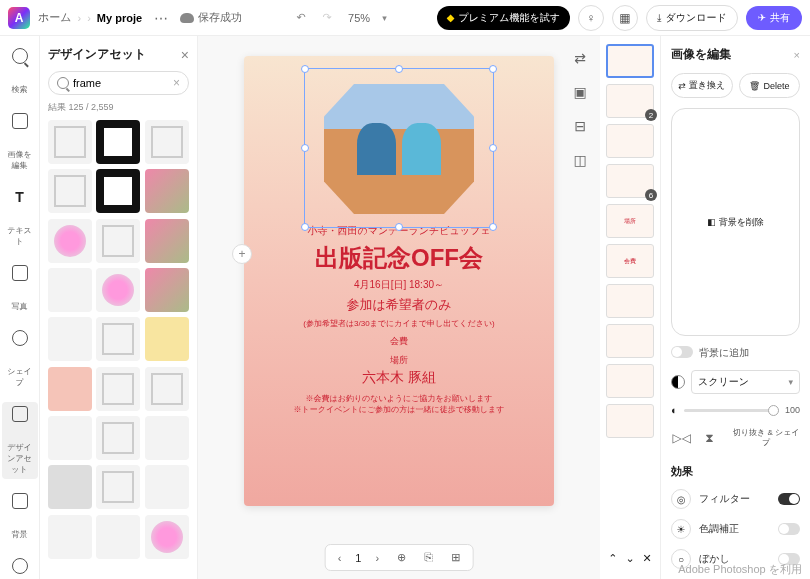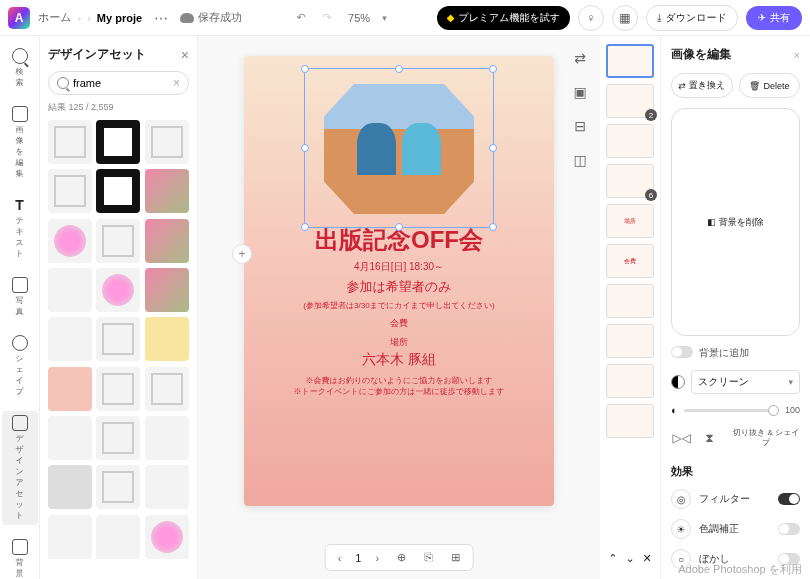--- a/index.html
+++ b/index.html
@@ -16,21 +16,21 @@
 .undo,.redo{width:18px;height:18px;display:flex;align-items:center;justify-content:center;color:#888;cursor:pointer}
 .zoom{color:#666;font-size:11px;padding:0 4px}
 .chev{font-size:9px;color:#888}
 .pill{background:#000;color:#fff;border-radius:14px;padding:5px 10px;font-size:10px;display:flex;align-items:center;gap:4px}
 .pill .dia{color:#ffd700}
 .iconbtn{width:26px;height:26px;border:1px solid #ddd;border-radius:13px;display:flex;align-items:center;justify-content:center;color:#555;cursor:pointer;font-size:12px}
 .dlbtn{border:1px solid #ddd;border-radius:14px;padding:5px 10px;font-size:10px;display:flex;align-items:center;gap:4px;cursor:pointer}
 .sharebtn{background:#6e5cff;color:#fff;border-radius:14px;padding:5px 12px;font-size:10px;display:flex;align-items:center;gap:4px;cursor:pointer}
 .main{display:flex;height:543px}
 .rail{width:40px;border-right:1px solid #eee;display:flex;flex-direction:column;align-items:center;padding-top:8px;gap:10px}
-.railitem{display:flex;flex-direction:column;align-items:center;gap:2px;cursor:pointer;padding:4px 12px;width:100%}
+.railitem{display:flex;flex-direction:column;align-items:center;gap:20px;cursor:pointer;padding:4px 4px;width:100%}
 .railitem.active{background:#f0f0f0;border-radius:4px;margin:0 2px;width:36px}
 .railicon{width:16px;height:16px;border:1.5px solid #555;border-radius:3px}
 .railicon.search{border-radius:50%;position:relative}
 .railicon.search:after{content:"";position:absolute;width:5px;height:1.5px;background:#555;bottom:-2px;right:-2px;transform:rotate(45deg)}
 .railicon.text{border:none;font-weight:700;font-size:14px;line-height:16px;text-align:center}
 .raillabel{font-size:8px;color:#666;text-align:center}
 .panel{width:158px;border-right:1px solid #eee;padding:10px 8px;overflow:hidden}
 .panelhead{display:flex;justify-content:space-between;align-items:center;margin-bottom:8px}
 .paneltitle{font-weight:600;font-size:12px}
 .closex{color:#888;cursor:pointer;font-size:14px}
@@ -226,20 +226,21 @@
           <div class="hndl tr"></div>
         <div class="hndl bl"></div>
           <div class="hndl br"></div>
         <div class="hndl tm"></div>
           <div class="hndl bm"></div>
         <div class="hndl lm"></div>
           <div class="hndl rm"></div>
       </div>
       <div class="photo"></div>
       <div class="addbtn">+</div>
+      <div class="t-sub">小寺・西田のマンデーランチビュッフェ</div>
       <div class="t-title">出版記念OFF会</div>
       <div class="t-date">4月16日[日] 18:30～</div>
       <div class="t-part">参加は希望者のみ</div>
       <div class="t-note">(参加希望者は3/30までにカイまで申し出てください)</div>
       <div class="t-lbl">会費</div>
       <div class="t-lbl">場所</div>
       <div class="t-val">六本木 豚組</div>
       <div class="t-foot">
           <div>※会費はお釣りのないようにご協力をお願いします</div>
           <div>※トークイベントにご参加の方は一緒に徒歩で移動します</div>

